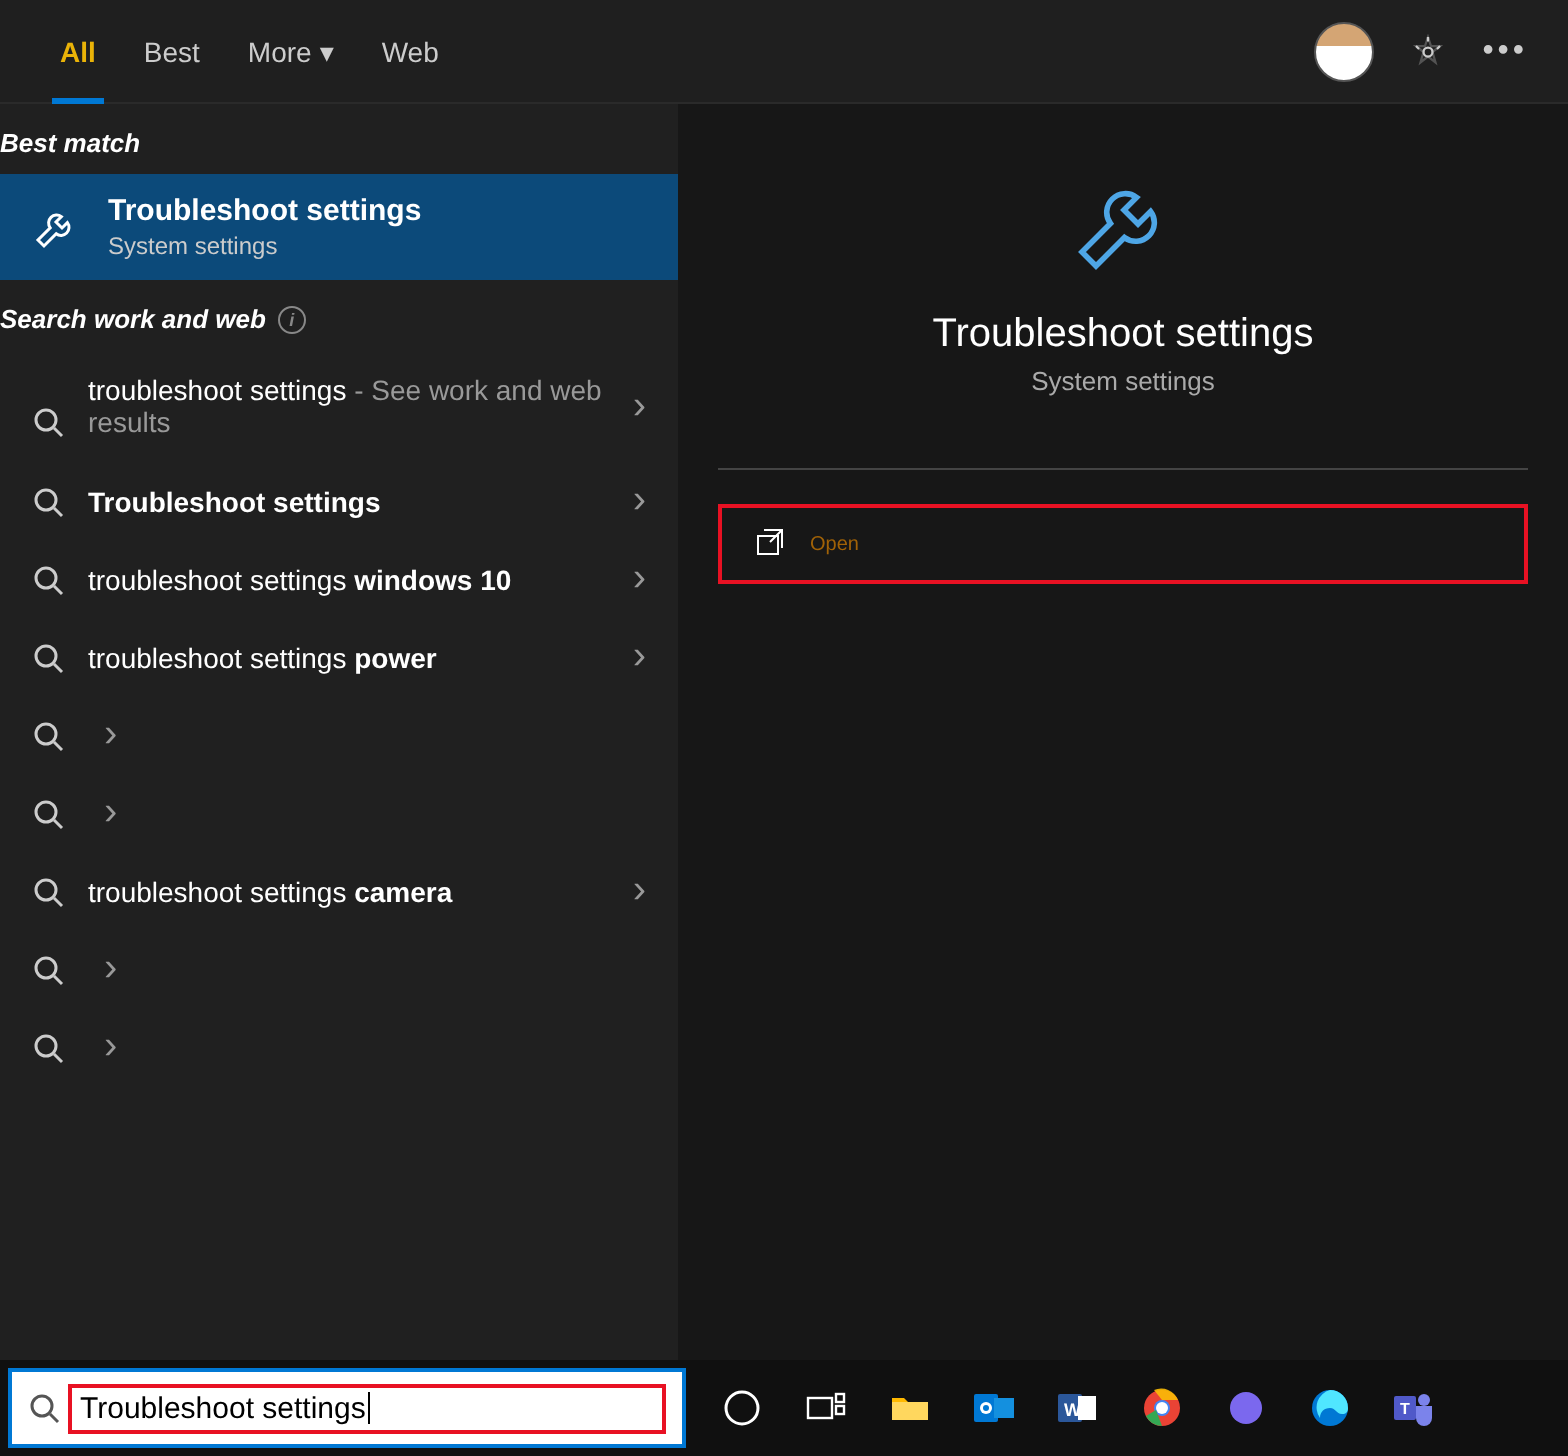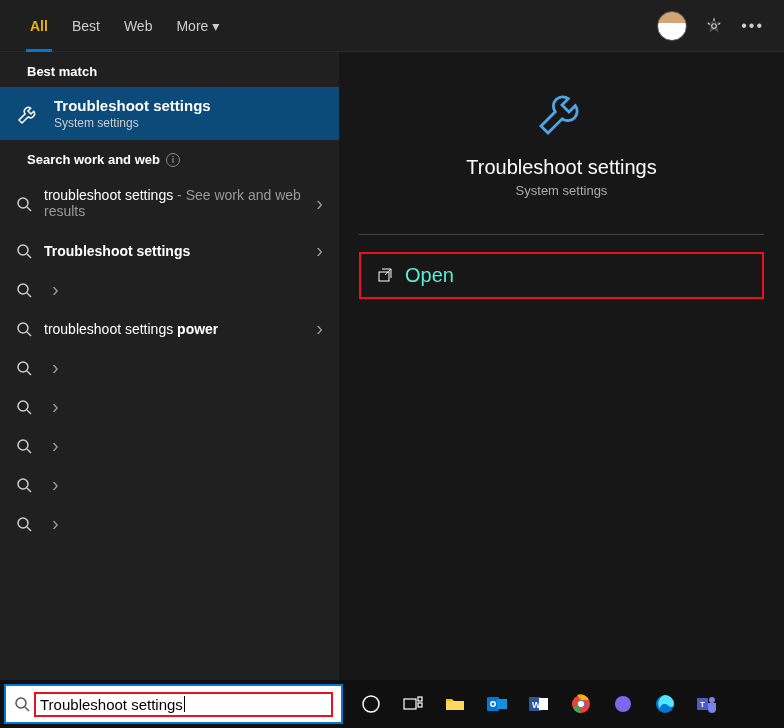--- a/index.html
+++ b/index.html
@@ -13,70 +13,70 @@
     .tab.active::after { content: ""; position: absolute; bottom: 0; left: 8px; right: 8px; height: 3px; background: #0078d4; }
     .tab-more { display: flex; align-items: center; gap: 4px; }
     .top-right { margin-left: auto; display: flex; align-items: center; gap: 18px; padding-right: 20px; }
     .avatar { width: 30px; height: 30px; border-radius: 50%; background: linear-gradient(#d4a574 40%, #fff 40%); border: 1px solid #555; }
     .feedback-icon, .ellipsis-icon { color: #ccc; cursor: pointer; }
     
     .content-area { display: flex; flex: 1; min-height: 0; }
     .left-col { width: 339px; background: #202020; overflow-y: auto; }
     .right-col { flex: 1; background: #171717; padding: 0 8px; }
     
-    .section-header { color: #fff; font-size: 13px; font-weight: 600; padding: 12px 27px 8px; display: flex; align-items: center; gap: 6px; }
+    .section-header { color: #fff; font-size: 13px; font-weight: 600; padding: 12px 0 8px; display: flex; align-items: center; gap: 6px; font-style: italic; }
     .info-icon { width: 14px; height: 14px; border: 1px solid #888; border-radius: 50%; display: inline-flex; align-items: center; justify-content: center; font-size: 9px; color: #888; }
     
     .best-match { background: #0c4a7a; padding: 10px 16px; display: flex; align-items: center; gap: 14px; }
     .wrench-small { width: 24px; height: 24px; }
     .best-match-text .title { color: #fff; font-size: 15px; font-weight: 600; }
     .best-match-text .subtitle { color: #ccc; font-size: 12px; margin-top: 2px; }
     
     .result-item { display: flex; align-items: center; padding: 8px 16px; color: #fff; font-size: 14px; cursor: pointer; min-height: 36px; }
     .search-glyph { width: 16px; height: 16px; margin-right: 12px; flex-shrink: 0; }
     .result-text { flex: 1; }
     .result-text .dim { color: #999; font-weight: 400; }
     .result-text .bold { font-weight: 600; }
     .chevron { color: #999; font-size: 14px; margin-left: 8px; }
-    .result-item.tall { align-items: center; padding-top: 12px; padding-bottom: 12px; }
+    .result-item.tall { align-items: flex-end; padding-top: 12px; padding-bottom: 12px; }
     .result-item.tall .search-glyph { margin-top: 2px; }
     .result-item.tall .chevron { align-self: center; }
     
     .preview-header { text-align: center; padding: 32px 0 20px; }
     .wrench-large { width: 56px; height: 56px; margin: 0 auto 16px; display: block; }
     .preview-title { color: #fff; font-size: 20px; font-weight: 400; }
     .preview-subtitle { color: #aaa; font-size: 13px; margin-top: 4px; }
     .divider { height: 1px; background: #444; margin: 16px 12px 12px; }
     
-    .action-item { display: flex; align-items: center; padding: 10px 16px; color: #5eead4; font-size: 20px; cursor: pointer; margin: 17px 12px; }
+    .action-item { display: flex; align-items: center; padding: 10px 16px; color: #a16207; font-size: 10px; cursor: pointer; margin: 17px 12px; }
     .action-item.highlighted { border: 2px solid #e81123; }
     .open-icon { width: 16px; height: 16px; margin-right: 12px; }
     
     .taskbar { position: absolute; bottom: 0; left: 0; right: 0; height: 48px; background: #101010; display: flex; align-items: center; }
     .search-box-wrap { width: 339px; height: 40px; background: #fff; margin: 4px 0 4px 4px; border: 2px solid #0078d4; display: flex; align-items: center; padding: 0 8px; }
     .search-input-visual { flex: 1; border: 2px solid #e81123; padding: 2px 4px; font-size: 15px; color: #000; margin-left: 4px; display: flex; align-items: center; }
     .cursor-line { display: inline-block; width: 1px; height: 16px; background: #000; margin-left: 1px; }
     .taskbar-icons { display: flex; align-items: center; gap: 2px; margin-left: 8px; }
     .tb-icon { width: 40px; height: 40px; display: flex; align-items: center; justify-content: center; cursor: pointer; }
     
     svg { display: block; }
   </style>
 </head>
 <body>
 
 <div class="search-panel">
 
   <div class="tabs">
     <div class="tab active">All</div>
     <div class="tab">Best</div>
-    <div class="tab">Web</div>
     <div class="tab tab-more">
       <span>More</span>
       <span>▾</span>
     </div>
+    <div class="tab">Web</div>
     <div class="top-right">
       <div class="avatar"></div>
       <span class="feedback-icon">
         <svg width="18" height="18" viewBox="0 0 24 24" fill="none" stroke="#ccc" stroke-width="1.5">
             <path d="M12 2l2 6h6l-5 4 2 7-5-4-5 4 2-7-5-4h6z" opacity="0.3"></path>
             <circle cx="12" cy="12" r="3"></circle>
             <path d="M12 2v3M20 8l-2 2M4 8l2 2"></path>
           </svg>
       </span>
       <span class="ellipsis-icon" style="font-size:16px;letter-spacing:2px;">•••</span>
@@ -118,20 +118,21 @@
               <path d="M11 11l4 4" stroke="#ccc" stroke-width="1.5"></path>
             </svg>
             <div class="result-text"><span class="bold">Troubleshoot settings</span></div>
             <span class="chevron" style="font-size: 20px;">›</span>
           </div>
           <div class="result-item">
             <svg class="search-glyph" viewBox="0 0 16 16">
               <circle cx="7" cy="7" r="5" fill="none" stroke="#ccc" stroke-width="1.5"></circle>
               <path d="M11 11l4 4" stroke="#ccc" stroke-width="1.5"></path>
             </svg>
+            <div class="result-text"><span>troubleshoot settings </span><span class="bold">windows 10</span></div>
             <span class="chevron" style="font-size: 20px;">›</span>
           </div>
           <div class="result-item">
             <svg class="search-glyph" viewBox="0 0 16 16">
               <circle cx="7" cy="7" r="5" fill="none" stroke="#ccc" stroke-width="1.5"></circle>
               <path d="M11 11l4 4" stroke="#ccc" stroke-width="1.5"></path>
             </svg>
             <div class="result-text"><span>troubleshoot settings </span><span class="bold">power</span></div>
             <span class="chevron" style="font-size: 20px;">›</span>
           </div>
@@ -147,20 +148,21 @@
               <circle cx="7" cy="7" r="5" fill="none" stroke="#ccc" stroke-width="1.5"></circle>
               <path d="M11 11l4 4" stroke="#ccc" stroke-width="1.5"></path>
             </svg>
             <span class="chevron" style="font-size: 20px;">›</span>
           </div>
           <div class="result-item">
             <svg class="search-glyph" viewBox="0 0 16 16">
               <circle cx="7" cy="7" r="5" fill="none" stroke="#ccc" stroke-width="1.5"></circle>
               <path d="M11 11l4 4" stroke="#ccc" stroke-width="1.5"></path>
             </svg>
+            <div class="result-text"><span>troubleshoot settings </span><span class="bold">camera</span></div>
             <span class="chevron" style="font-size: 20px;">›</span>
           </div>
           <div class="result-item">
             <svg class="search-glyph" viewBox="0 0 16 16">
               <circle cx="7" cy="7" r="5" fill="none" stroke="#ccc" stroke-width="1.5"></circle>
               <path d="M11 11l4 4" stroke="#ccc" stroke-width="1.5"></path>
             </svg>
             <span class="chevron" style="font-size: 20px;">›</span>
           </div>
           <div class="result-item">

